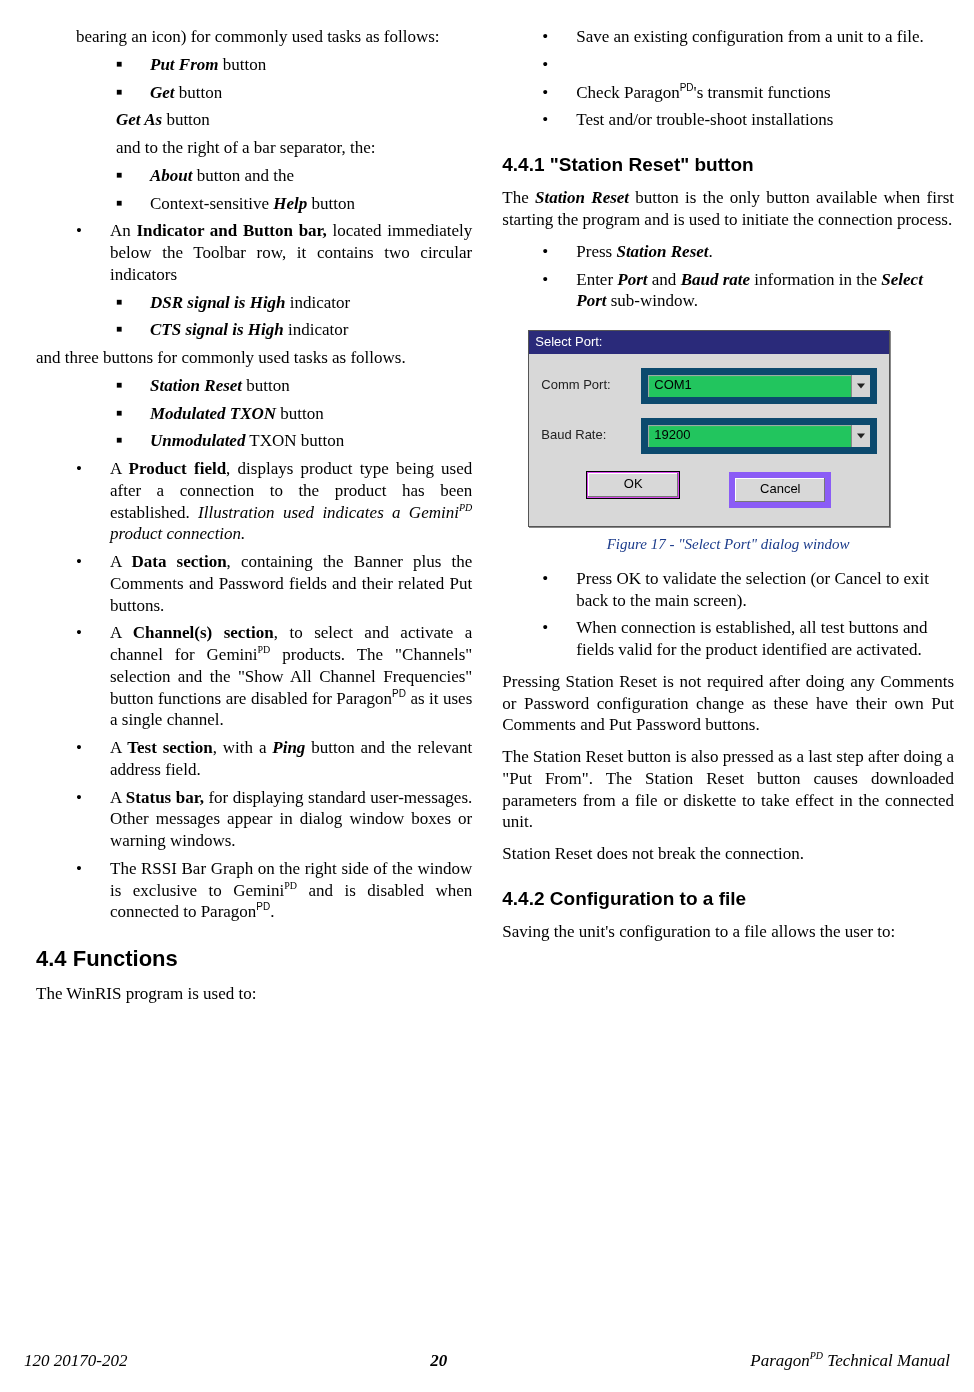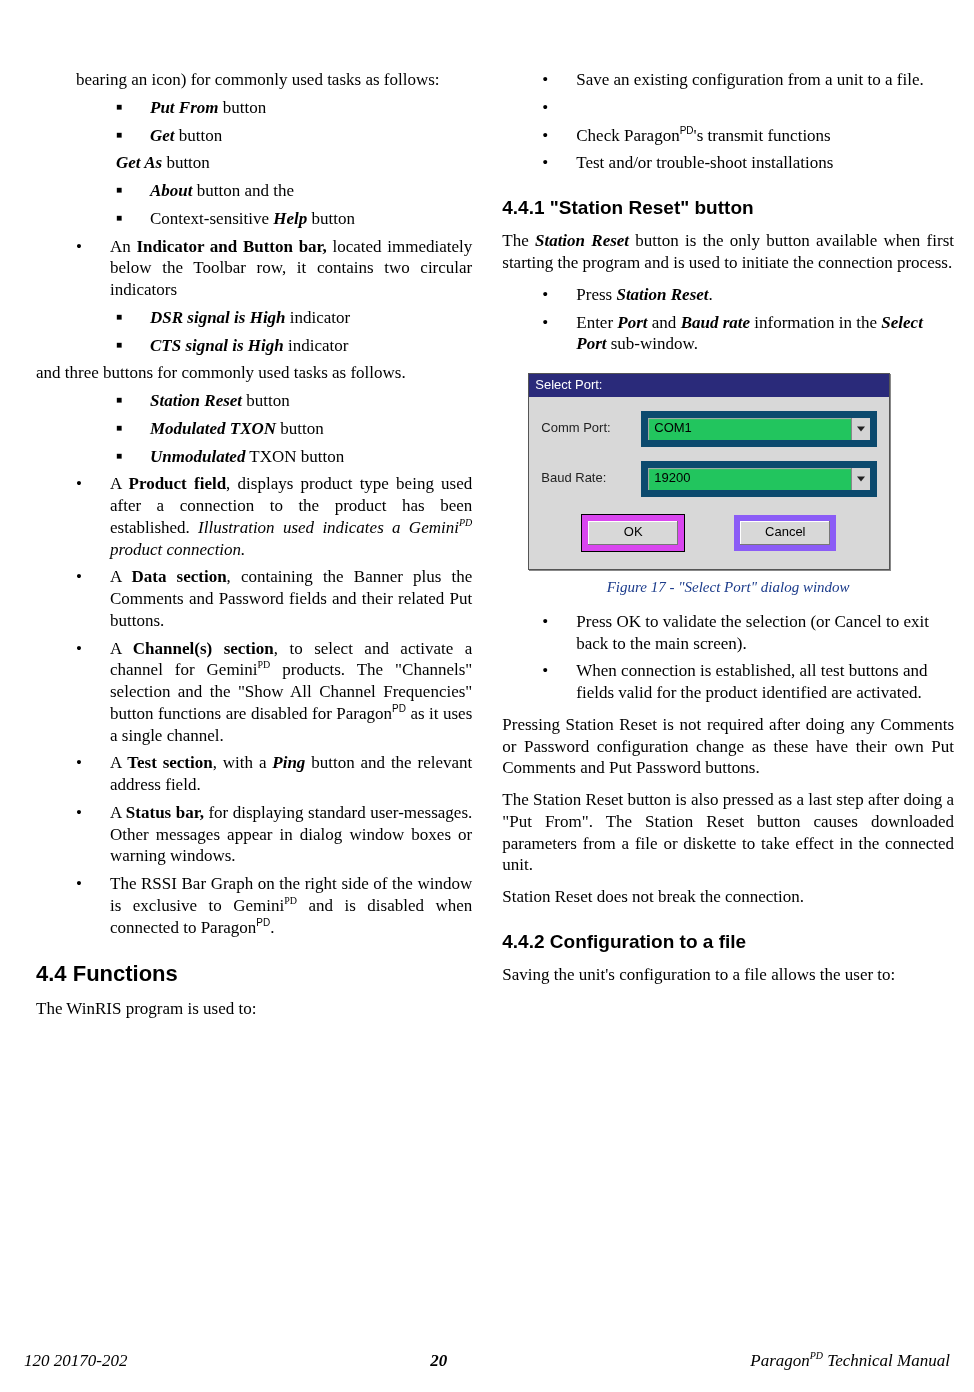--- a/index.html
+++ b/index.html
@@ -21,21 +21,20 @@
   }
   .columns {
     display: flex;
     gap: 30px;
     flex: 1;
     overflow: hidden;
   }
   .col {
     width: 50%;
     box-sizing: border-box;
-    margin-top: 43px;
   }
   .col-left {
     padding-left: 16px;
   }
   .col-right {
     padding-left: 0px;
   }
   .indent1 { padding-left: 40px; }
   .indent2 { padding-left: 80px; }
   .bullet-line {
@@ -150,21 +149,21 @@
     height: 24px;
     background: #d8d8d8;
     border: 6px solid #8b5cf6;
     box-shadow: inset -1px -1px 0 #777, inset 1px 1px 0 #fff;
     font-size: 13px;
     display: flex;
     align-items: center;
     justify-content: center;
     font-family: Tahoma, Arial, sans-serif;
   }
-  .dlg-btn.ok { border: 6px solid #d946ef; outline: 1px solid #000; }
+  .dlg-btn.ok { border: 1px solid #d946ef; outline: 1px solid #000; }
   .footer {
     display: flex;
     justify-content: space-between;
     align-items: flex-end;
     font-style: italic;
     font-size: 17px;
     padding: 8px 4px 20px 4px;
   }
   .footer .doc { text-align: left; }
   .footer .pg {
@@ -190,20 +189,21 @@
           <div class="sq-line indent2">
             <span class="sym">■</span>
             <span class="txt"><span class="bi">Put From</span> button</span>
           </div>
           <div class="sq-line indent2">
             <span class="sym">■</span>
             <span class="txt"><span class="bi">Get</span> button</span>
           </div>
         </div>
       <div class="plain indent2"><span class="bi">Get As</span> button</div>
+      <div class="plain indent2">and to the right of a bar separator, the:</div>
       <div class="sqlist">
           <div class="sq-line indent2">
             <span class="sym">■</span>
             <span class="txt"><span class="bi">About</span> button and the</span>
           </div>
           <div class="sq-line indent2">
             <span class="sym">■</span>
             <span class="txt">Context-sensitive <span class="bi">Help</span> button</span>
           </div>
         </div>

